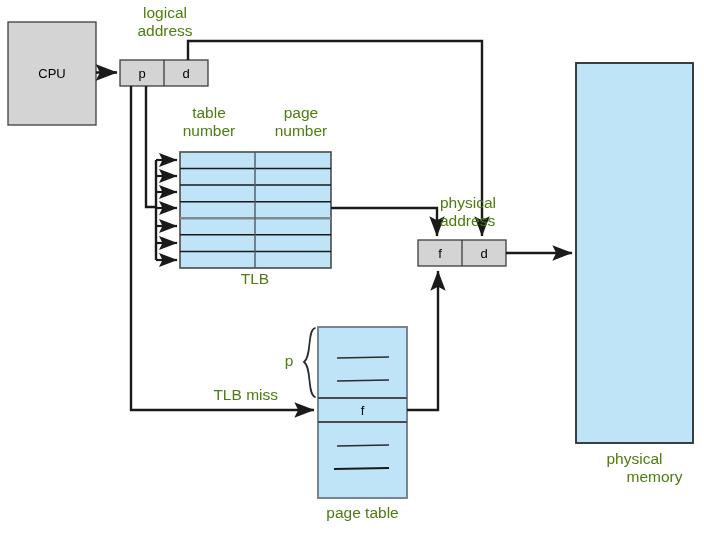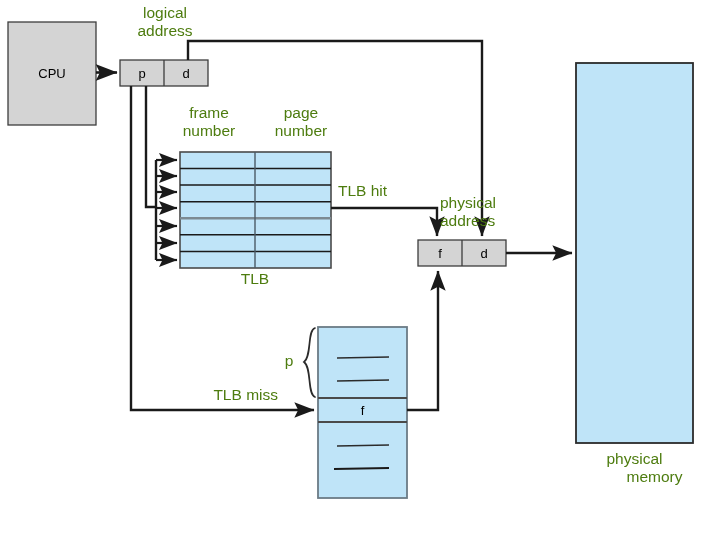--- a/index.html
+++ b/index.html
@@ -110,36 +110,36 @@
   </svg>
 
   <div class="boxlbl" style="left:8px; top:22px; width:88px; height:103px;">CPU</div>
 
   <div class="lbl" style="left:98px; top:4px; width:134px;">logical</div>
   <div class="lbl" style="left:98px; top:22px; width:134px;">address</div>
 
   <div class="boxlbl" style="left:120px; top:60px; width:44px; height:26px;">p</div>
   <div class="boxlbl" style="left:164px; top:60px; width:44px; height:26px;">d</div>
 
-  <div class="lbl" style="left:163px; top:104px; width:92px;">frame</div>
+  <div class="lbl" style="left:163px; top:104px; width:92px;">table</div>
   <div class="lbl" style="left:163px; top:122px; width:92px;">number</div>
 
   <div class="lbl" style="left:255px; top:104px; width:92px;">page</div>
   <div class="lbl" style="left:255px; top:122px; width:92px;">number</div>
 
   <div class="lbl" style="left:215px; top:270px; width:80px;text-align:center;">TLB</div>
 
-  <div class="lbl" style="left:338px; top:182px; width:90px; text-align:left;">TLB hit</div>
 
   <div class="lbl" style="left:168px; top:386px; width:110px; text-align:right;">TLB miss</div>
 
   <div class="lbl" style="left:280px; top:352px; width:18px;">p</div>
 
   <div class="boxlbl" style="left:318px; top:398px; width:89px; height:24px;">f</div>
 
+  <div class="lbl" style="left:300px; top:504px; width:125px;">page table</div>
 
   <div class="lbl" style="left:440px; top:194px; width:120px; text-align:left;">physical</div>
   <div class="lbl" style="left:440px; top:212px; width:120px; text-align:left;">address</div>
 
   <div class="boxlbl" style="left:418px; top:240px; width:44px; height:26px;">f</div>
   <div class="boxlbl" style="left:462px; top:240px; width:44px; height:26px;">d</div>
 
   <div class="lbl" style="left:576px; top:450px; width:117px;">physical</div>
   <div class="lbl" style="left:596px; top:468px; width:117px;">memory</div>
 

